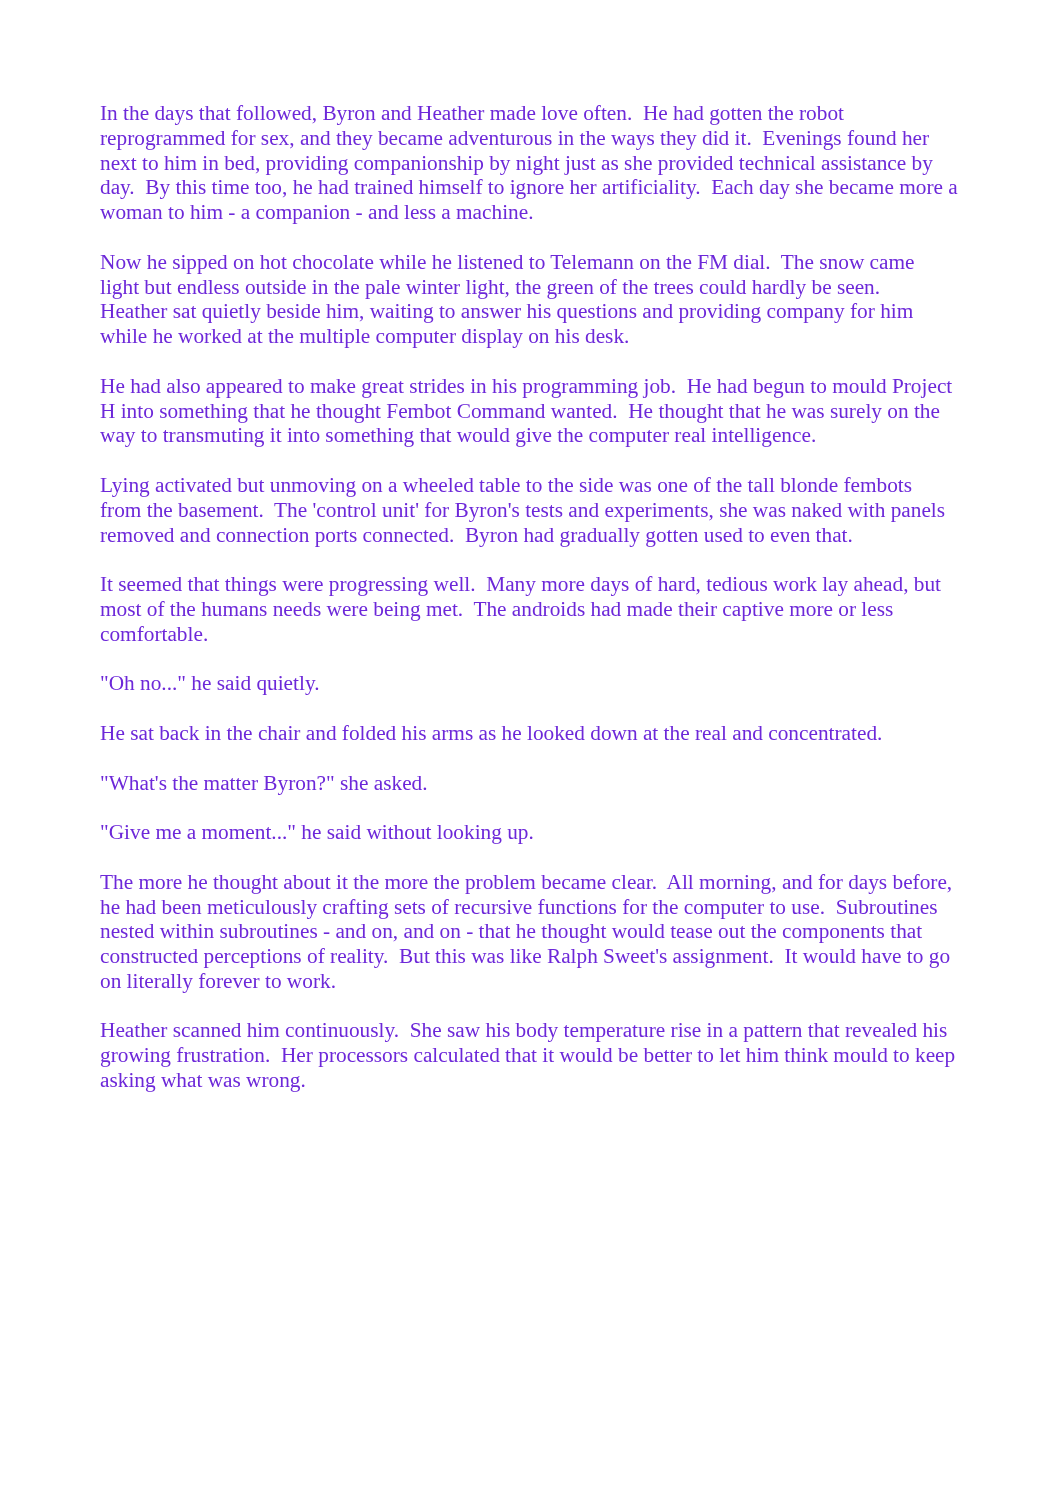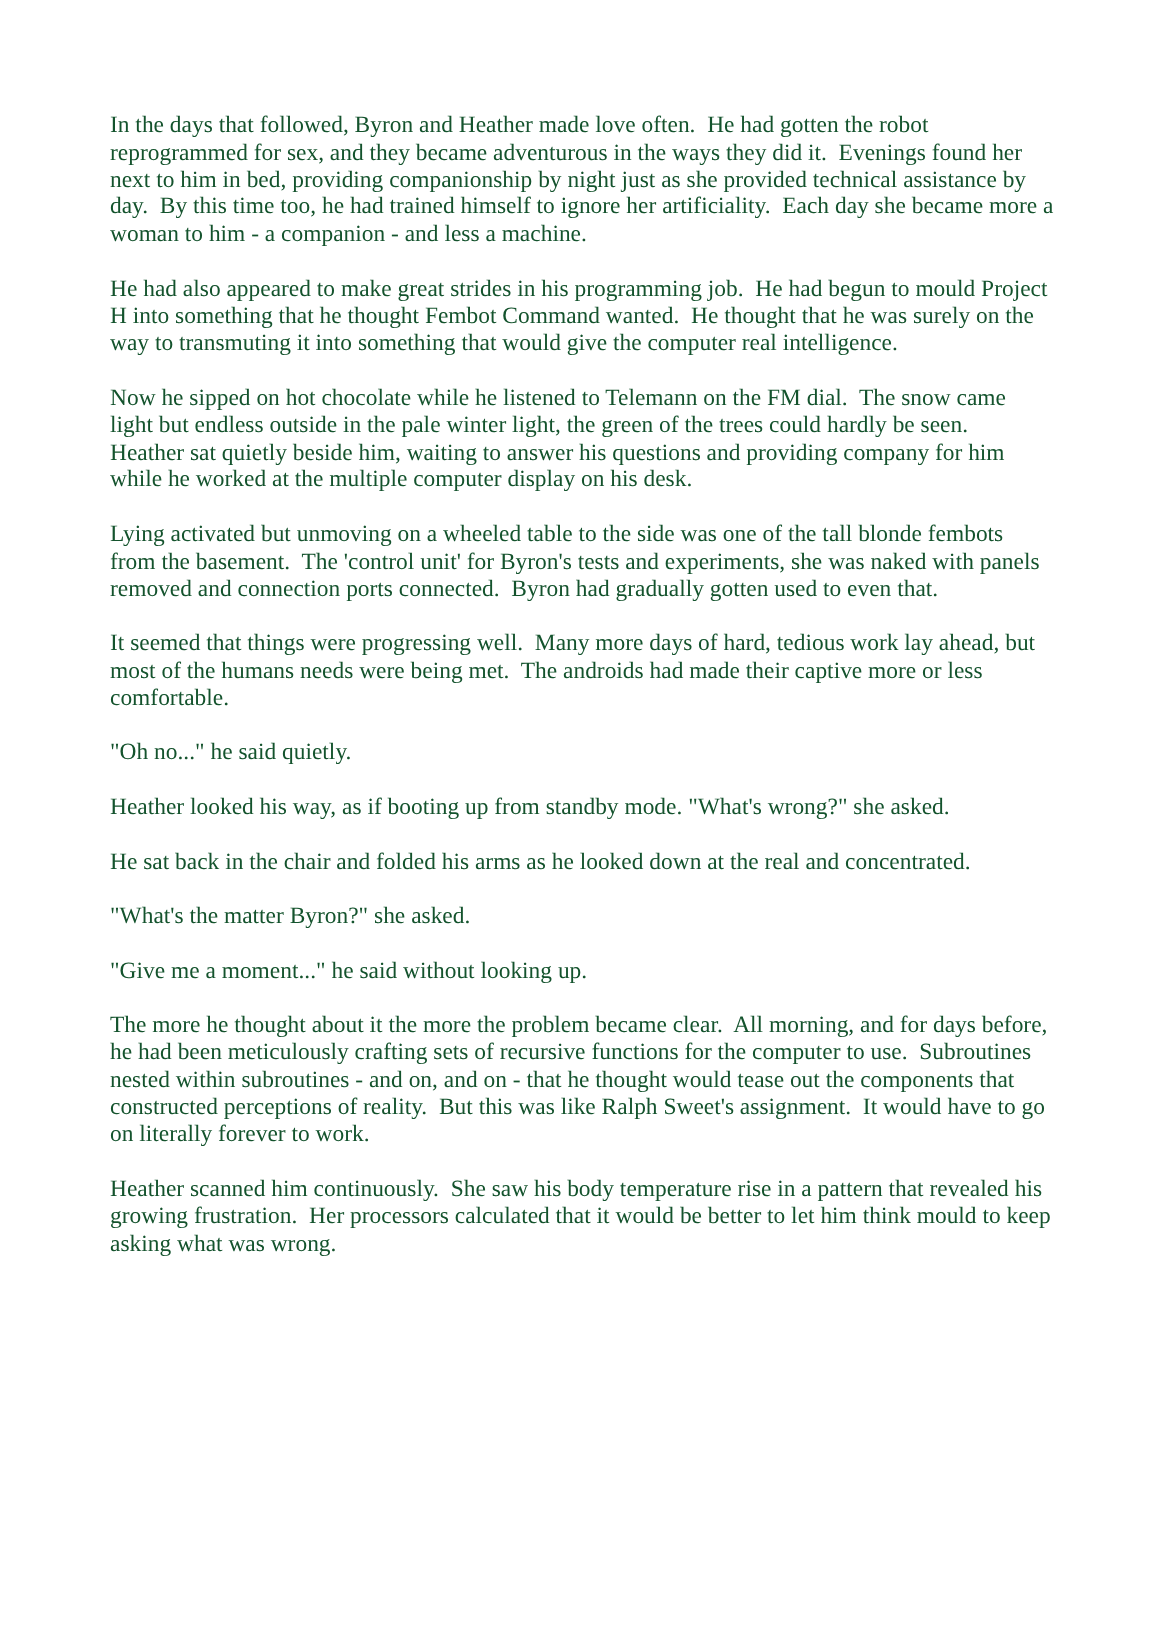--- a/index.html
+++ b/index.html
@@ -18,38 +18,37 @@
     position: absolute;
     left: 100px;
     top: 101px;
     width: 858px;
   }
   .text-block p {
     margin: 0 0 24.8px 0;
     font-family: "Liberation Serif", "DejaVu Serif", serif;
     font-size: 21.3px;
     line-height: 24.8px;
-    color: #14532d;
+    color: #6d28d9;
     text-align: left;
     white-space: pre-wrap;
     hyphens: none;
     letter-spacing: normal;
   }
 </style>
 </head>
 <body>
 
 <div class="page">
   <div class="text-block">
     <p>In the days that followed, Byron and Heather made love often.  He had gotten the robot reprogrammed for sex, and they became adventurous in the ways they did it.  Evenings found her next to him in bed, providing companionship by night just as she provided technical assistance by day.  By this time too, he had trained himself to ignore her artificiality.  Each day she became more a woman to him - a companion - and less a machine.</p>
+    <p>Now he sipped on hot chocolate while he listened to Telemann on the FM dial.  The snow came light but endless outside in the pale winter light, the green of the trees could hardly be seen.  Heather sat quietly beside him, waiting to answer his questions and providing company for him while he worked at the multiple computer display on his desk.</p>
     <p>He had also appeared to make great strides in his programming job.  He had begun to mould Project H into something that he thought Fembot Command wanted.  He thought that he was surely on the way to transmuting it into something that would give the computer real intelligence.</p>
-    <p>Now he sipped on hot chocolate while he listened to Telemann on the FM dial.  The snow came light but endless outside in the pale winter light, the green of the trees could hardly be seen.  Heather sat quietly beside him, waiting to answer his questions and providing company for him while he worked at the multiple computer display on his desk.</p>
     <p>Lying activated but unmoving on a wheeled table to the side was one of the tall blonde fembots from the basement.  The 'control unit' for Byron's tests and experiments, she was naked with panels removed and connection ports connected.  Byron had gradually gotten used to even that.</p>
     <p>It seemed that things were progressing well.  Many more days of hard, tedious work lay ahead, but most of the humans needs were being met.  The androids had made their captive more or less comfortable.</p>
     <p>"Oh no..." he said quietly.</p>
-    <p>Heather looked his way, as if booting up from standby mode. "What's wrong?" she asked.</p>
     <p>He sat back in the chair and folded his arms as he looked down at the real and concentrated.</p>
     <p>"What's the matter Byron?" she asked.</p>
     <p>"Give me a moment..." he said without looking up.</p>
     <p>The more he thought about it the more the problem became clear.  All morning, and for days before, he had been meticulously crafting sets of recursive functions for the computer to use.  Subroutines nested within subroutines - and on, and on - that he thought would tease out the components that constructed perceptions of reality.  But this was like Ralph Sweet's assignment.  It would have to go on literally forever to work.</p>
     <p>Heather scanned him continuously.  She saw his body temperature rise in a pattern that revealed his growing frustration.  Her processors calculated that it would be better to let him think mould to keep asking what was wrong.</p>
   </div>
 </div>
 
 </body></html>

